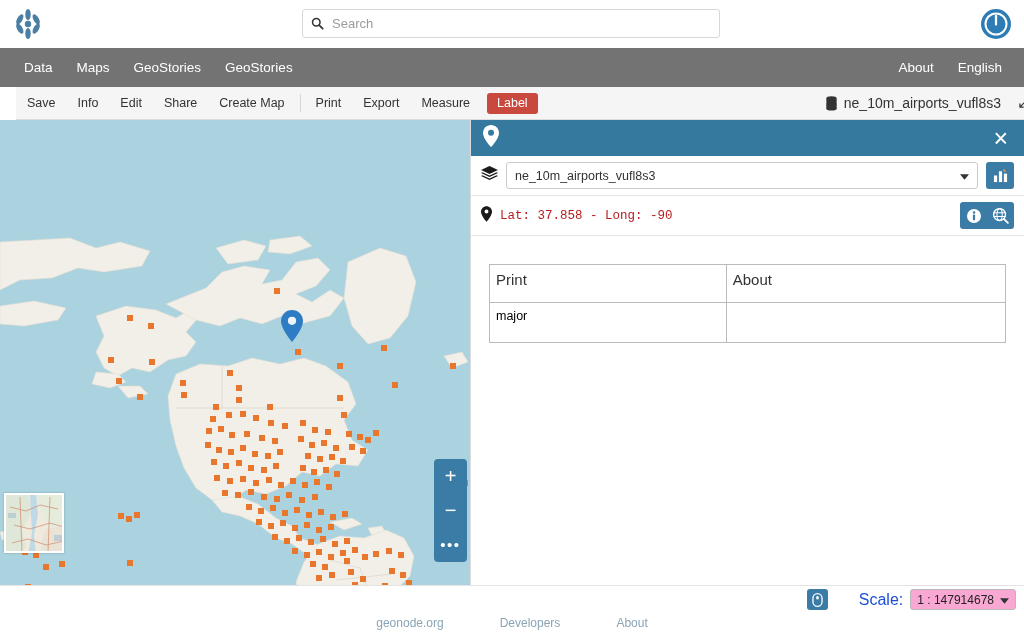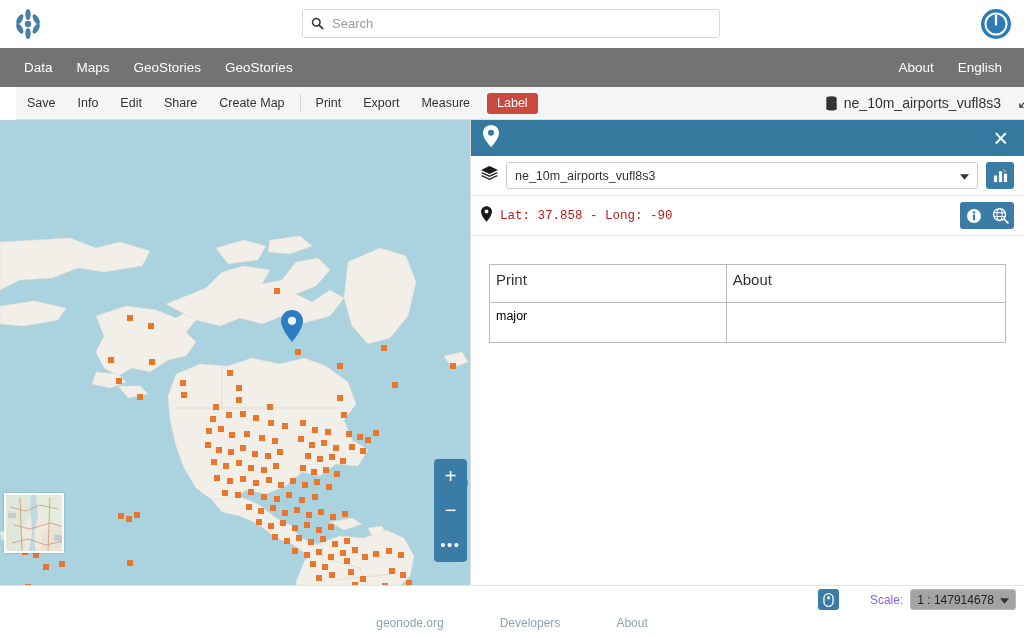--- a/index.html
+++ b/index.html
@@ -149,23 +149,23 @@
     background: #fff; border-top: 1px solid #e3e3e3;
   }
   .scalewrap {
     position: absolute; right: 8px; top: 589px;
     display: flex; align-items: center; gap: 7px;
   }
   .mouse-btn {
     width: 21px; height: 21px; background: #3a7ca5; border-radius: 3px;
     display: flex; align-items: center; justify-content: center; cursor: pointer;
   }
-  .scale-label { font-size: 12px; color: #8b5cf6; margin-left: 24px; }
+  .scale-label { font-size: 16px; color: #1d4ed8; margin-left: 24px; }
   .scale-sel {
-    border: 1px solid #b8b8b8; border-radius: 3px; background: #a3a3a3;
+    border: 1px solid #b8b8b8; border-radius: 3px; background: #f9a8d4;
     font-size: 12px; color: #222; padding: 2px 6px; height: 21px;
     display: flex; align-items: center; gap: 6px; cursor: pointer;
   }
   .footer {
     position: absolute; left: 0; top: 610px; width: 1024px; height: 25px;
     background: #fff; display: flex; align-items: center; justify-content: center;
     gap: 56px;
   }
   .footer a { font-size: 12px; color: #8aa4b5; text-decoration: none; }
 </style>

